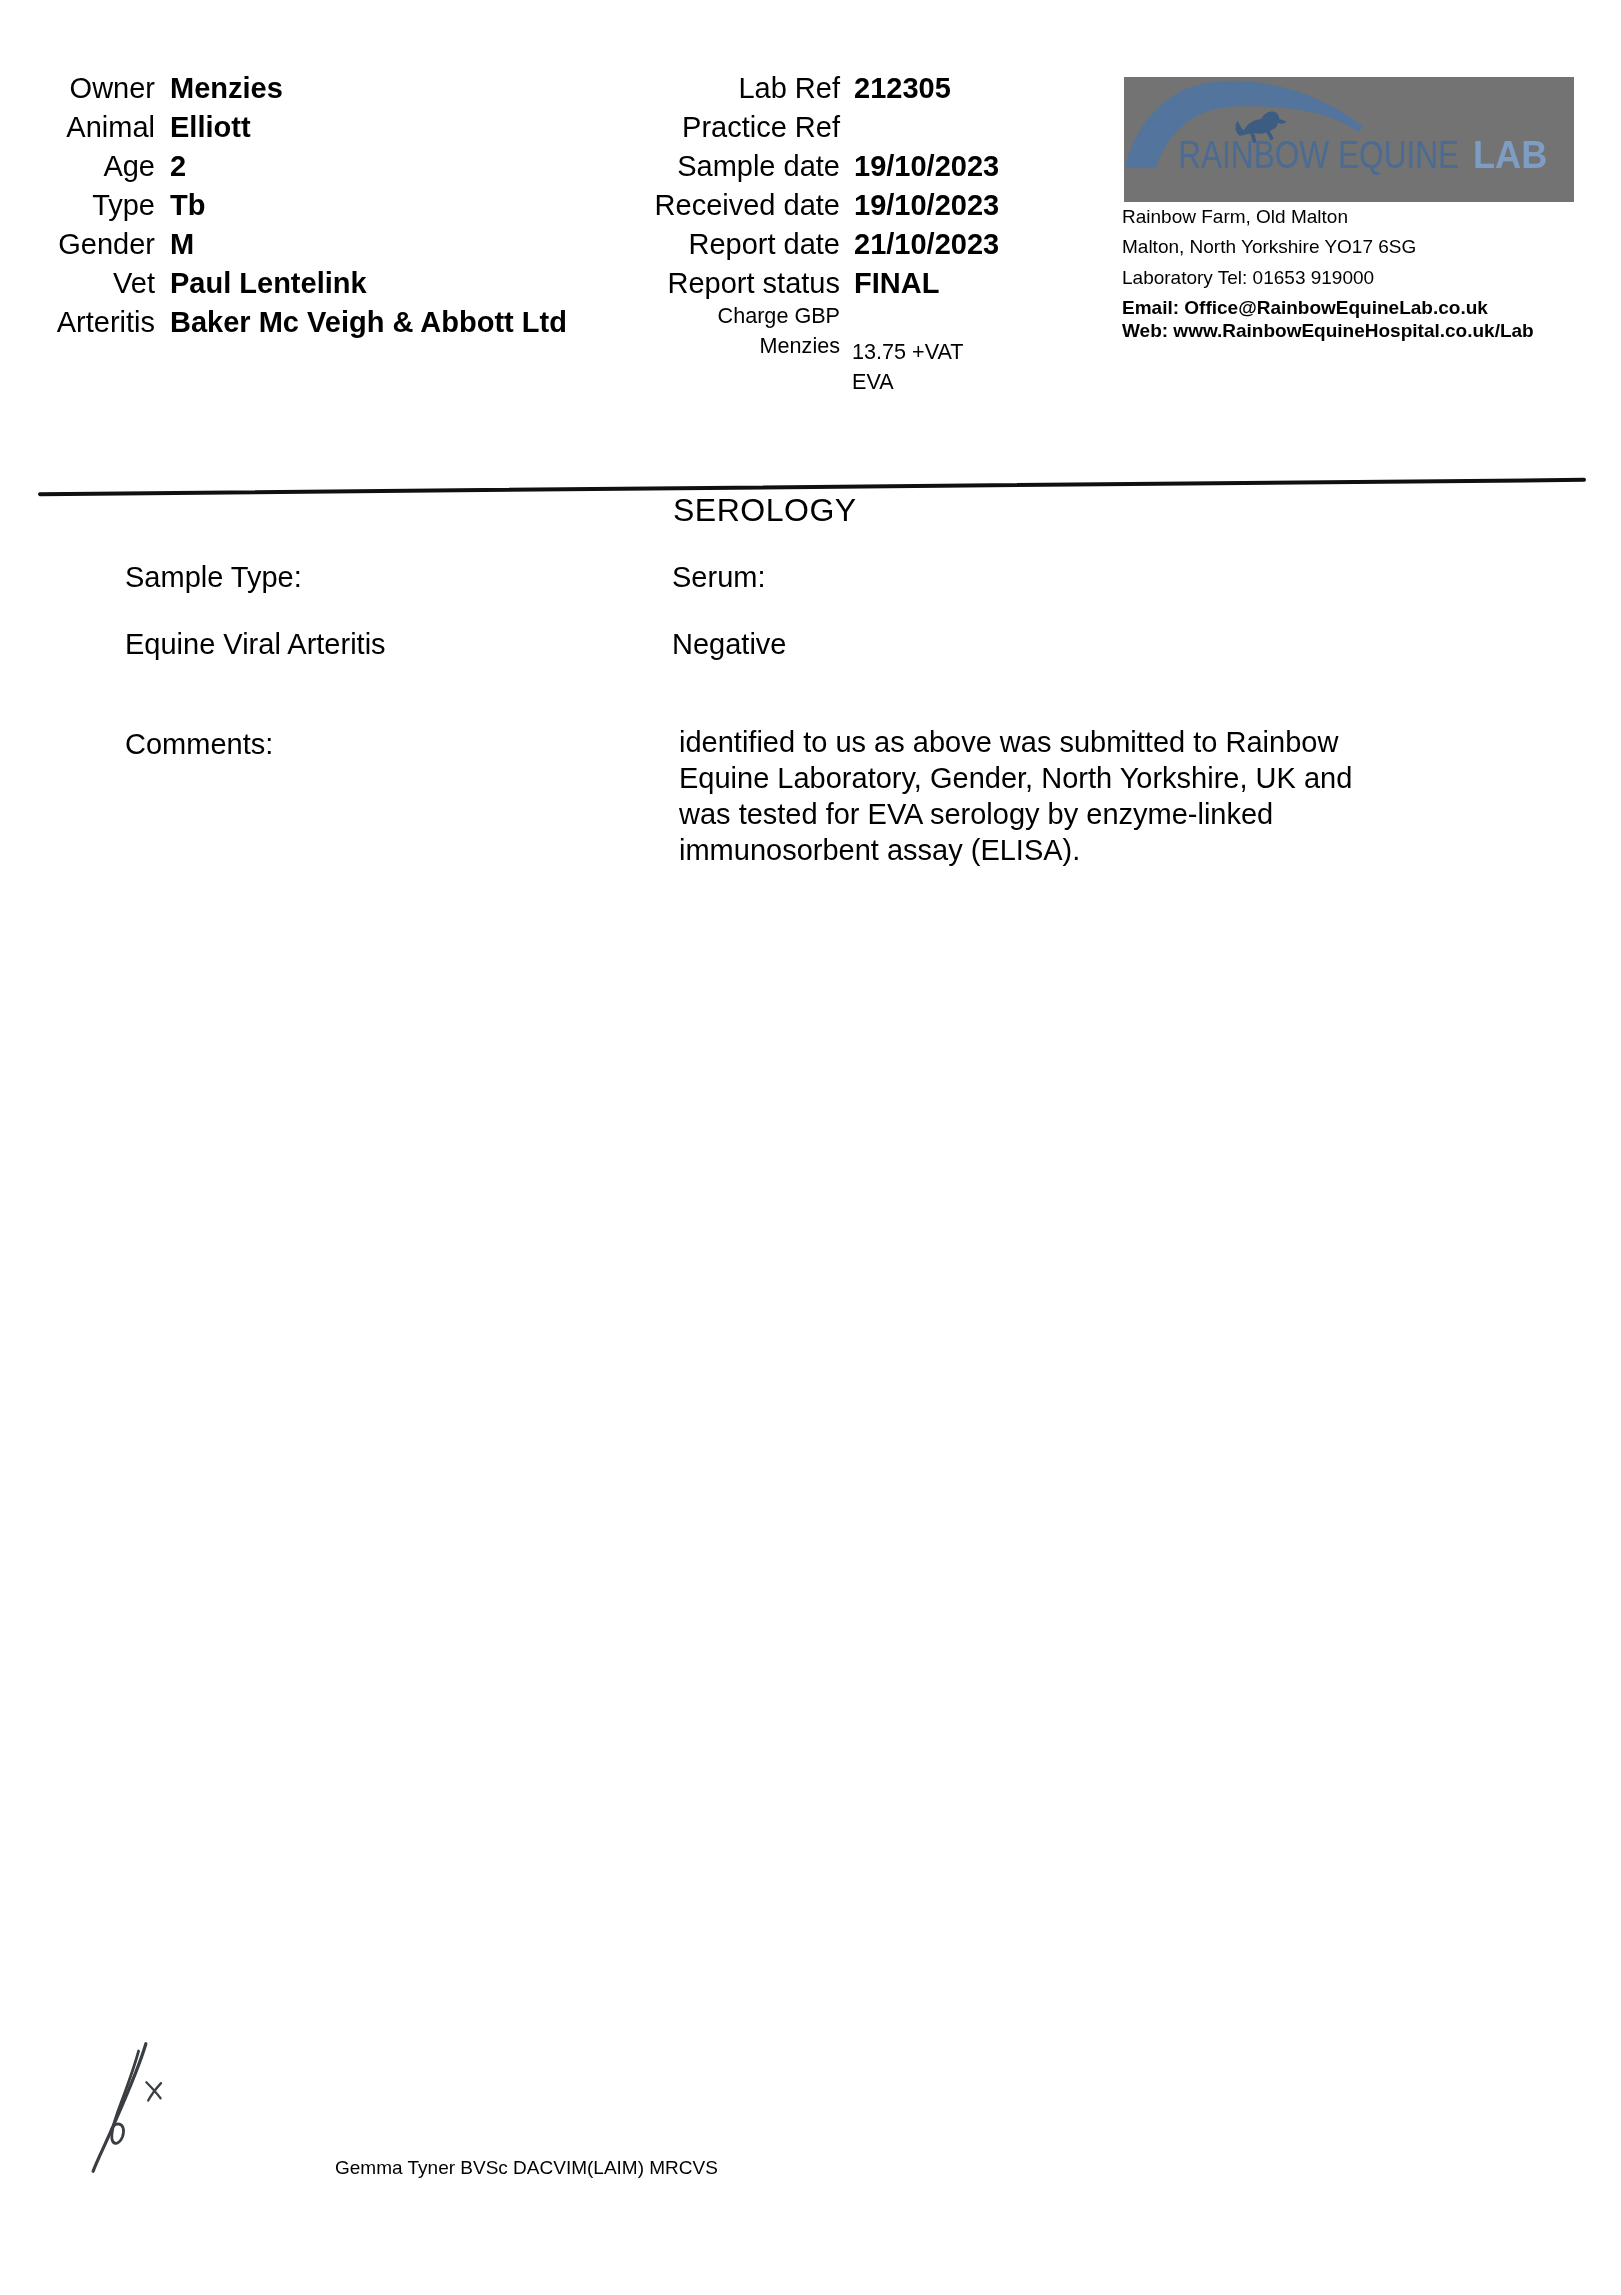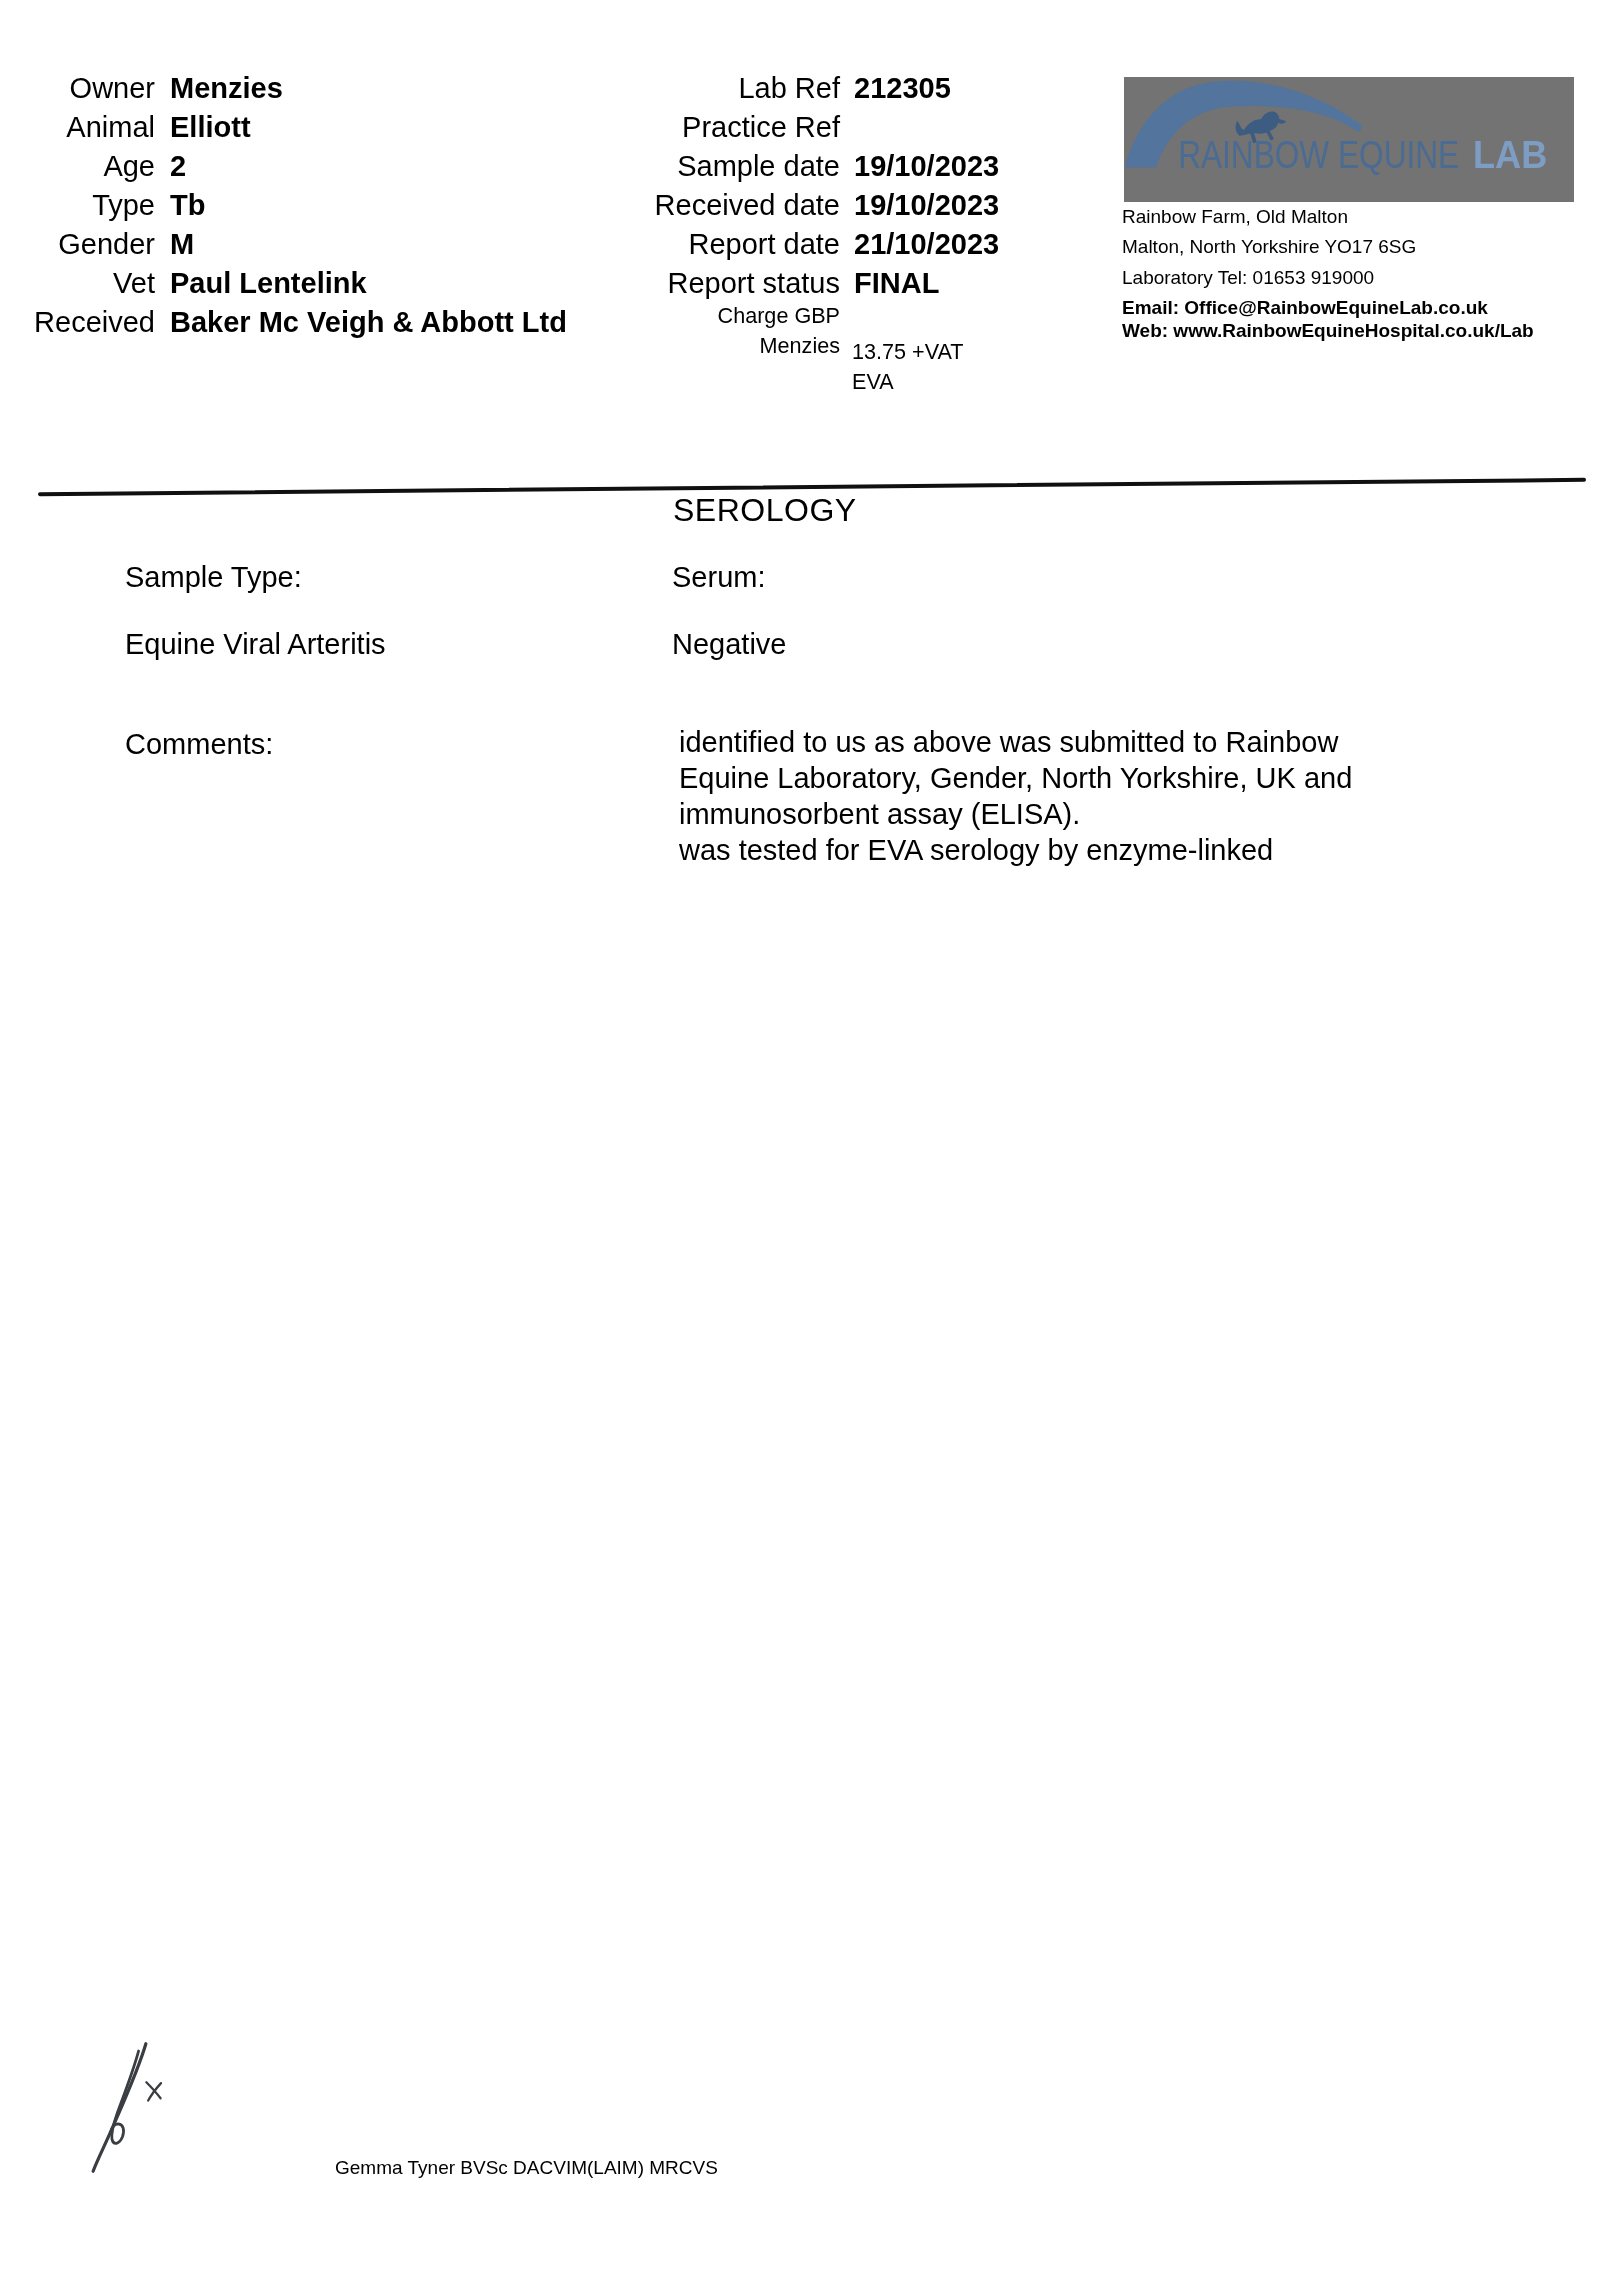--- a/index.html
+++ b/index.html
@@ -65,21 +65,21 @@
   </div>
   <div class="kv-row" style="top:225px">
     <span class="lbl">Gender</span>
     <span class="val">M</span>
   </div>
   <div class="kv-row" style="top:264px">
     <span class="lbl">Vet</span>
     <span class="val">Paul Lentelink</span>
   </div>
   <div class="kv-row" style="top:303px">
-    <span class="lbl">Received</span>
+    <span class="lbl">Arteritis</span>
     <span class="val">Baker Mc Veigh &amp; Abbott Ltd</span>
   </div>
 </div>
 
 <div>
   <div class="rv-row" style="top:69px">
     <span class="lbl">Lab Ref</span>
     <span class="val">212305</span>
   </div>
   <div class="rv-row" style="top:108px">
@@ -139,22 +139,22 @@
 <div class="res-label" style="top:561px">Sample Type:</div>
 <div class="res-value" style="top:561px">Serum:</div>
 
 <div class="res-label" style="top:628px">Equine Viral Arteritis</div>
 <div class="res-value" style="top:628px">Negative</div>
 
 <div class="res-label" style="top:728px">Comments:</div>
 <div class="comment-lines">
   <div>identified to us as above was submitted to Rainbow</div>
   <div>Equine Laboratory, Gender, North Yorkshire, UK and</div>
+  <div>was tested for EVA serology by enzyme-linked</div>
   <div>immunosorbent assay (ELISA).</div>
-  <div>was tested for EVA serology by enzyme-linked</div>
 </div>
 
 <svg class="abs" style="left:69px;top:2029px" width="129" height="156" viewBox="0 0 280 340" xmlns="http://www.w3.org/2000/svg">
   <g fill="none" stroke="#3a3e42" stroke-linecap="round" stroke-linejoin="round">
     <path stroke-width="7" d="M167,32 C150,90 118,160 92,220 C80,248 60,288 52,310"></path>
     <path stroke-width="6" d="M151,48 C138,96 120,140 105,182 C97,205 91,225 93,240 C96,254 109,252 116,235 C121,221 118,208 107,207 C98,207 91,216 90,228"></path>
     <path stroke-width="5" d="M168,116 C178,126 190,139 199,151"></path>
     <path stroke-width="5" d="M200,118 C189,130 179,143 172,156"></path>
   </g>
 </svg>

